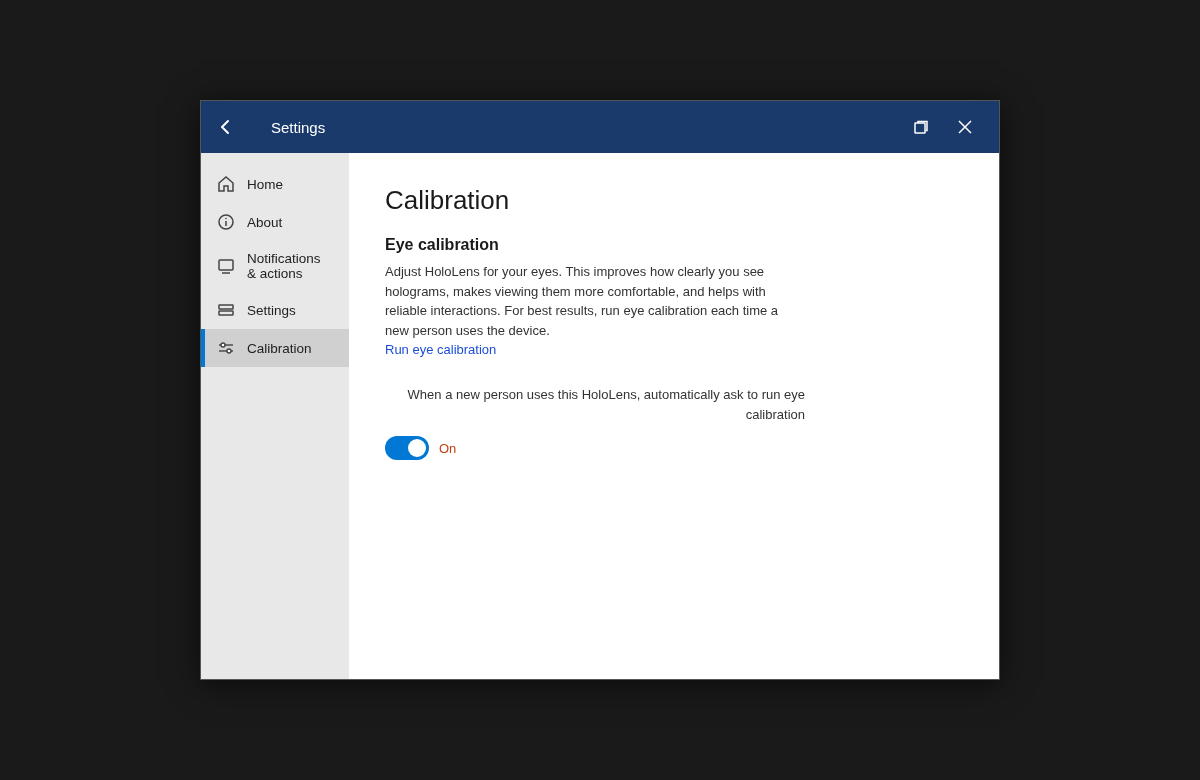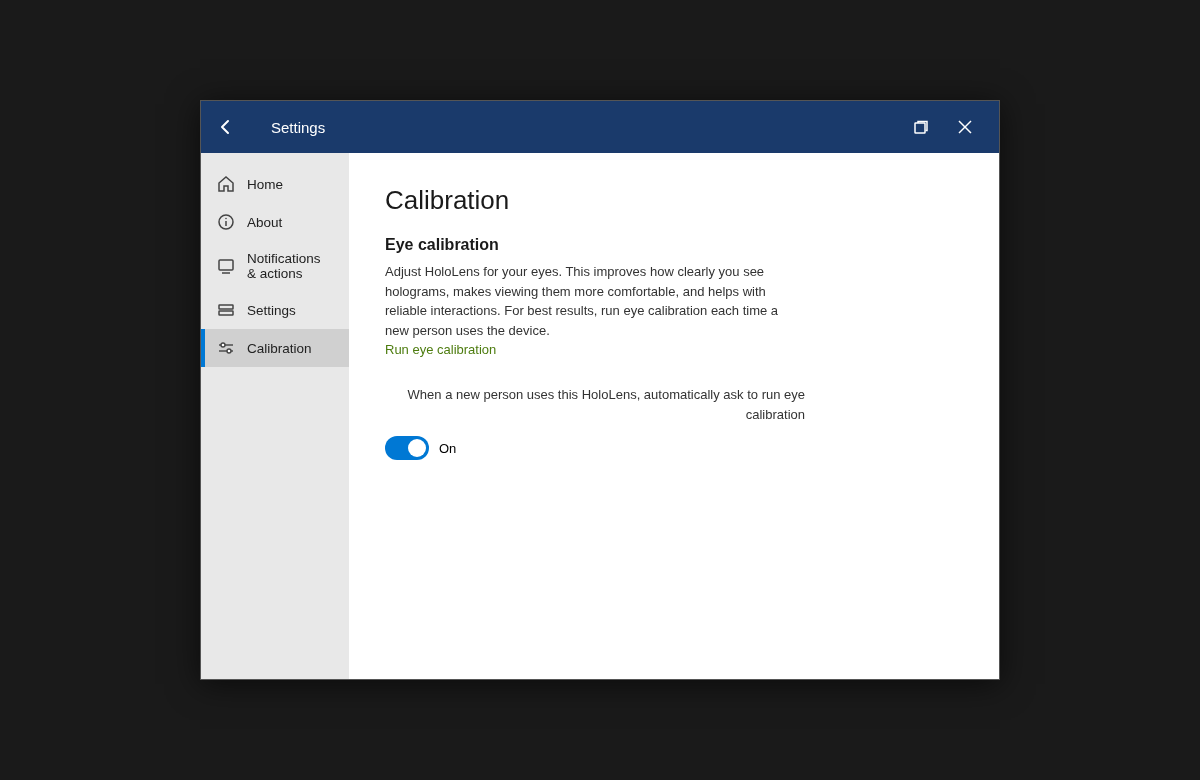--- a/index.html
+++ b/index.html
@@ -147,21 +147,21 @@
     }
 
     .description-text {
       font-size: 13px;
       color: #333;
       line-height: 1.5;
       max-width: 420px;
     }
 
     .link-button {
-      color: #4d7c0f;
+      color: #1d4ed8;
       font-size: 13px;
       cursor: pointer;
       text-decoration: none;
       display: inline-block;
       margin-bottom: 24px;
     }
 
     .toggle-section {
       margin-top: 4px;
     }
@@ -208,21 +208,21 @@
       left: 23px;
       width: 18px;
       height: 18px;
       background: white;
       border-radius: 50%;
       transition: 0.2s;
     }
 
     .toggle-text {
       font-size: 13px;
-      color: #000000;
+      color: #c2410c;
     }
 
     
     .icon-svg {
       width: 18px;
       height: 18px;
     }
   </style>
 </head>
 <body>

